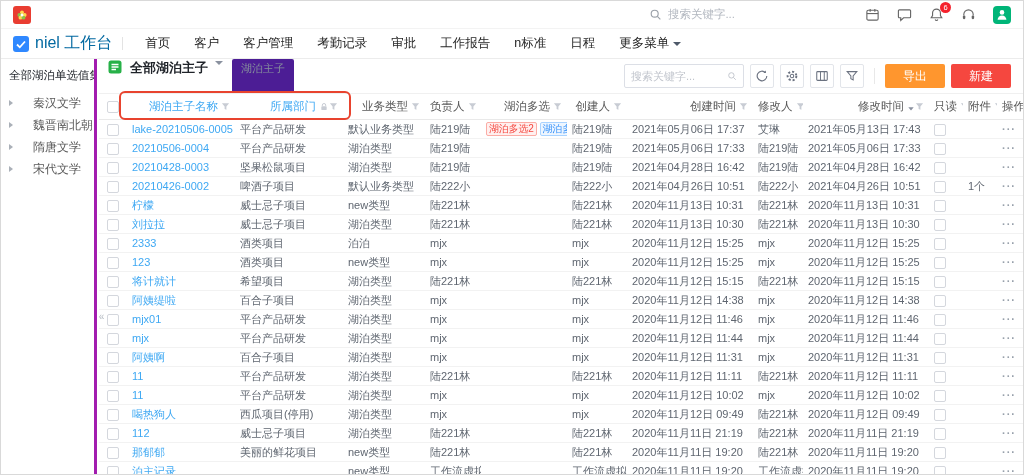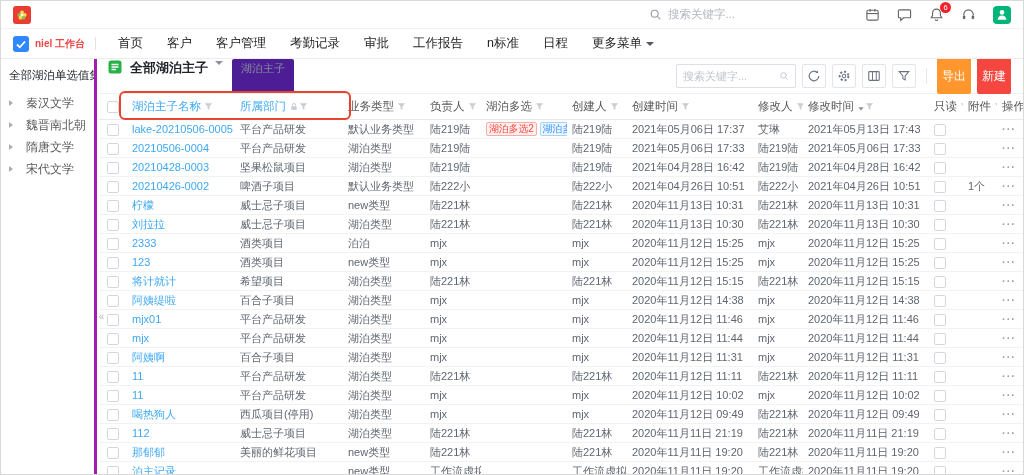--- a/index.html
+++ b/index.html
@@ -12,56 +12,56 @@
   .logo{width:18px;height:18px;background:#e93d31;border-radius:3px;display:flex;align-items:center;justify-content:center}
   .topbar-right{margin-left:auto;display:flex;align-items:center}
   .topbar-search{display:flex;align-items:center;gap:6px;color:#b3b8c0;font-size:11.5px;margin-right:130px;cursor:pointer}
   .top-icons{display:flex;align-items:center;gap:17px}
   .icon-btn{position:relative;display:flex;align-items:center;cursor:pointer}
   .badge{position:absolute;top:-5px;right:-7px;background:#f5222d;color:#fff;font-size:7.5px;min-width:11px;height:11px;line-height:11px;border-radius:6px;text-align:center;padding:0 2px}
 
   
   .navbar{height:30px;display:flex;align-items:center;padding:0 12px;border-bottom:1px solid #ececec}
   .ws-icon{display:flex;margin-right:6px}
-  .ws-name{font-weight:bold;font-size:10px;color:#ef4444;white-space:nowrap}
+  .ws-name{font-weight:normal;font-size:16px;color:#0369a1;white-space:nowrap}
   .nav-sep{width:1px;height:13px;background:#e3e3e3;margin:0 10px}
   .nav-menu{display:flex;align-items:flex-start}
   .nav-item{padding:0 12px;font-size:12.5px;color:#262626;cursor:pointer;display:flex;align-items:center;gap:4px;white-space:nowrap}
   .caret-down{width:0;height:0;border-left:4px solid transparent;border-right:4px solid transparent;border-top:4px solid #4e5969}
 
   
   .bodyrow{display:flex;height:415px}
   .sidebar{width:96px;flex-shrink:0;border-right:3px solid #a21caf;padding:9px 8px;overflow:hidden}
   .sidebar-title{font-size:11.5px;color:#1f2329;margin-bottom:9px;white-space:nowrap}
-  .side-item{display:flex;align-items:center;gap:13px;color:#595959;font-size:12px;height:22px;cursor:pointer;white-space:nowrap}
+  .side-item{display:flex;align-items:center;gap:20px;color:#595959;font-size:12px;height:22px;cursor:pointer;white-space:nowrap}
   .tri{width:0;height:0;border-left:4px solid #aab0b8;border-top:3.5px solid transparent;border-bottom:3.5px solid transparent;flex-shrink:0}
 
   .main{flex:1;position:relative;overflow:hidden}
   .collapse-tab{position:absolute;left:-2px;top:240px;width:13px;height:34px;display:flex;align-items:center;justify-content:center;color:#b4bac2;font-size:10px;cursor:pointer;z-index:4}
 
   
   .content-head{height:34px;display:flex;padding:0 12px 0 10px;gap:7px}
   .sheet-icon{display:flex}
   .sheet-title{font-size:13px;color:#1f2329;font-weight:bold;white-space:nowrap}
   .title-caret{width:0;height:0;border-left:4px solid transparent;border-right:4px solid transparent;border-top:4px solid #8a919f;margin:2px 2px 0 0}
   .chip{background:#4c1d95;color:#86909c;font-size:11px;padding:2px 9px;border-radius:2px;white-space:nowrap}
   .head-right{margin-left:auto;display:flex;align-items:center;gap:6px}
   .search-box{width:120px;height:24px;border:1px solid #dcdfe6;border-radius:2px;display:flex;align-items:center;padding:0 6px;gap:4px;background:#fff}
   .search-input{border:none;outline:none;width:92px;font-size:11px;color:#333;font-family:inherit}
   .search-input::placeholder{color:#c0c4cc}
   .tool-btn{width:24px;height:24px;border:1px solid #e2e5ea;border-radius:2px;display:flex;align-items:center;justify-content:center;cursor:pointer;background:#fff}
   .tool-div{width:1px;height:16px;background:#e8e8e8;margin:0 4px}
-  .btn{height:36px;padding:0 5px;border-radius:2px;color:#fff;font-size:12px;display:flex;align-items:center;cursor:pointer;white-space:nowrap}
+  .btn{height:24px;padding:0 18px;border-radius:2px;color:#fff;font-size:12px;display:flex;align-items:center;cursor:pointer;white-space:nowrap}
   .btn-export{background:#ff962e}
   .btn-create{background:#f5473f}
 
   
   .table-wrap{height:381px;overflow:hidden;padding-left:2px}
   table{width:100%;border-collapse:collapse;table-layout:fixed}
-  th{height:26px;border-top:1px solid #f0f0f0;border-bottom:1px solid #e9e9e9;color:#595959;font-weight:normal;text-align:left;padding:0 5px;font-size:11.5px;white-space:nowrap;overflow:hidden;cursor:pointer}
+  th{height:26px;border-top:1px solid #f0f0f0;border-bottom:1px solid #e9e9e9;color:#595959;font-weight:normal;text-align:right;padding:0 5px;font-size:11.5px;white-space:nowrap;overflow:hidden;cursor:pointer}
   td{height:19px;padding:0 5px;border-bottom:1px solid #f2f2f2;font-size:11px;color:#5f6670;white-space:nowrap;overflow:hidden}
   .th-label{margin-right:3px;vertical-align:middle}
   .th-label.blue{color:#3ea8f3}
   .svg-icon{vertical-align:middle}
   .col-check{text-align:center}
   .checkbox{display:inline-block;width:12px;height:12px;border:1px solid #d4d7dd;border-radius:2px;background:#fff;vertical-align:middle}
   .link{color:#3ea8f3;text-decoration:none;cursor:pointer}
   .tag{display:inline-block;font-size:10px;line-height:12px;padding:0 2px;border-radius:2px;margin-right:3px;vertical-align:middle;letter-spacing:-0.2px}
   .tag.red{color:#f5473f;border:1px solid #fbaca5;background:#fff0ef}
   .tag.blue{color:#3491fa;border:1px solid #a9d3ff;background:#eef6ff}

